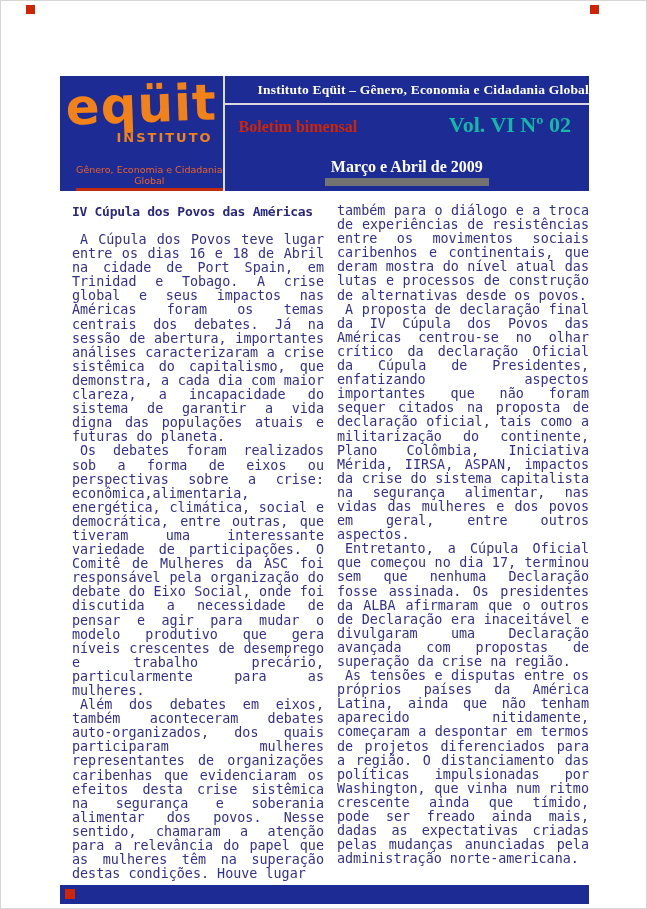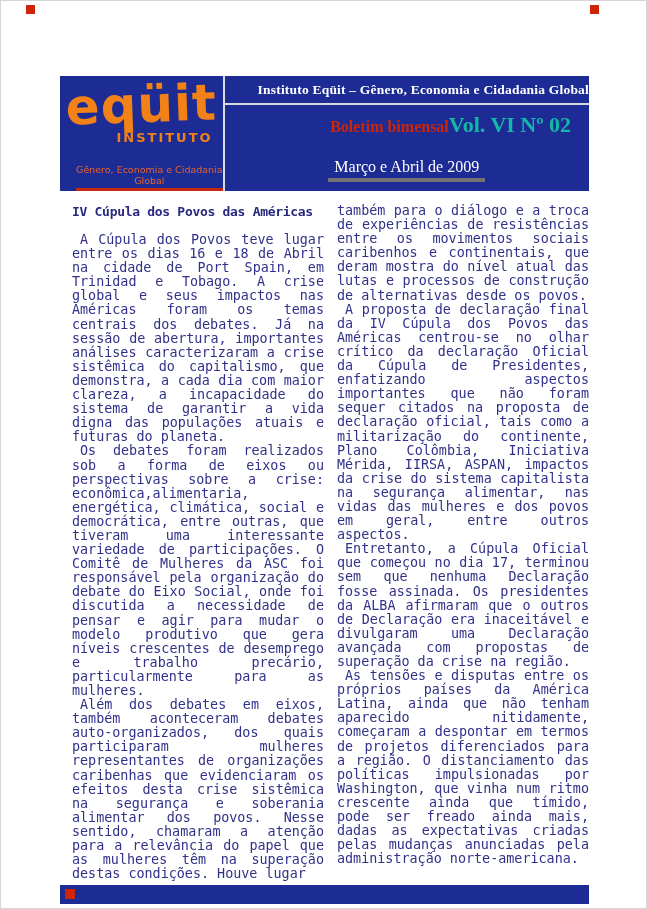--- a/index.html
+++ b/index.html
@@ -91,21 +91,21 @@
     letter-spacing: 0.2px;
     white-space: nowrap;
     padding-left: 33px;
   }
   .masthead-rule {
     margin-top: 5px;
     border-top: 2px solid #d8d8de;
   }
   .issue-row {
     display: flex;
-    justify-content: flex-end;
+    justify-content: space-between;
     align-items: baseline;
     padding: 7px 18px 0 14px;
   }
   .bulletin-label {
     color: #cf2507;
     font-weight: 700;
     font-size: 16px;
   }
   .volume-label {
     color: #14b8a6;
@@ -114,24 +114,24 @@
   }
   .date-row {
     position: absolute;
     left: 0; right: 0;
     top: 82px;
     text-align: center;
   }
   .issue-date {
     display: inline-block;
     color: #ffffff;
-    font-weight: 400;
+    font-weight: 700;
     font-size: 16px;
     padding: 0 6px 2px 6px;
-    border-bottom: 4px solid #737373;
+    border-bottom: 8px solid #737373;
   }
 
   
   .article {
     position: absolute;
     left: 0; top: 203px; right: 0;
     font-family: "DejaVu Sans Mono", "Liberation Mono", monospace;
     color: #31318a;
   }
   .col { position: absolute; top: 0; width: 252px; }

